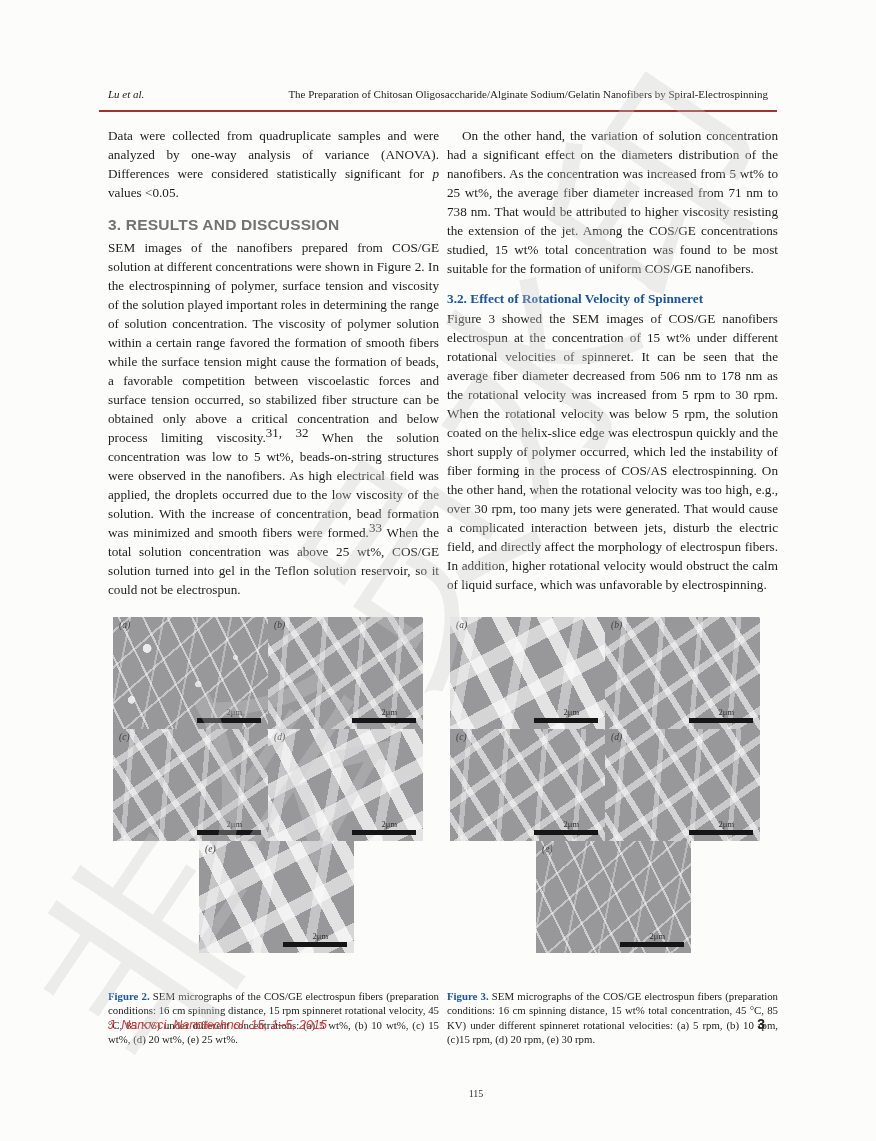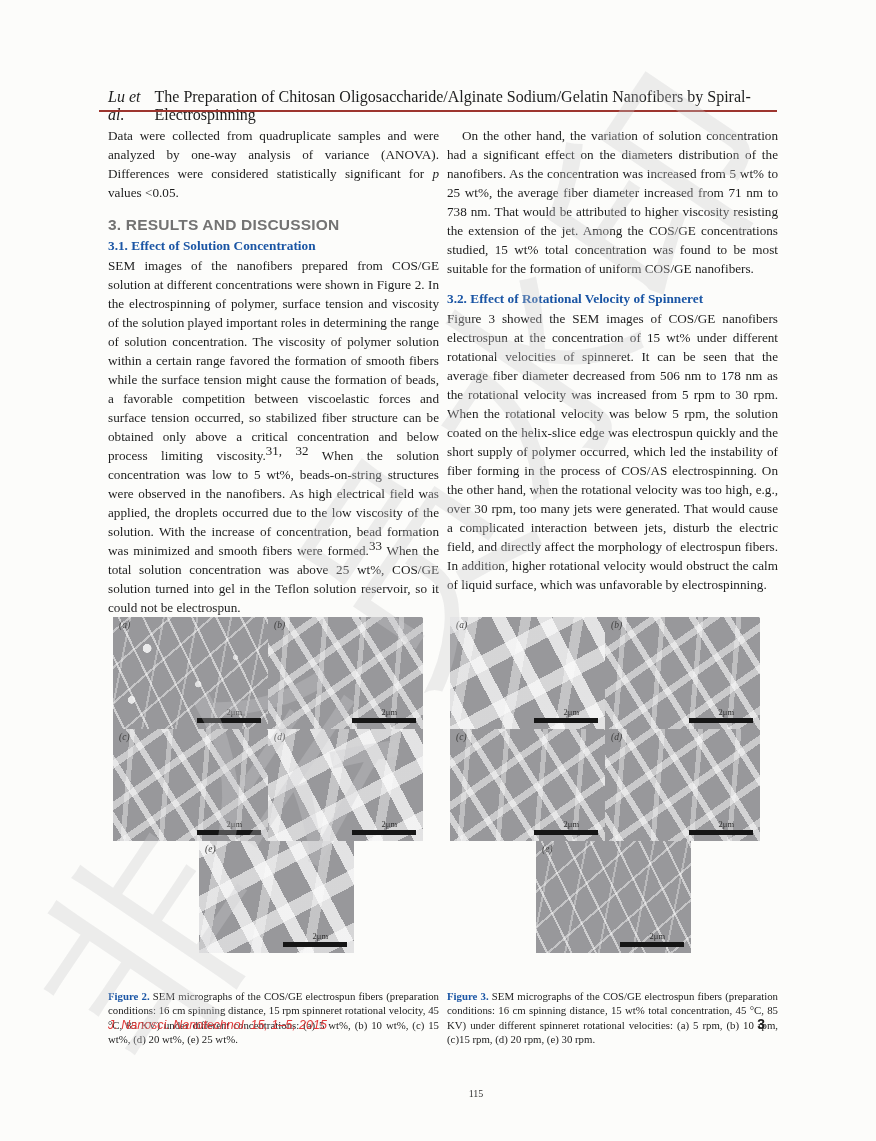--- a/index.html
+++ b/index.html
@@ -13,21 +13,21 @@
     position:absolute;left:47%;top:49%;
     transform:translate(-50%,-50%) rotate(-56deg);
     font-family:"DejaVu Sans",sans-serif;
     font-size:212px;letter-spacing:16px;white-space:nowrap;
     color:rgba(203,203,206,0.32);z-index:6;pointer-events:none;
   }
   
   .running-head{
     position:absolute;top:88px;left:108px;width:660px;
     display:flex;justify-content:space-between;align-items:center;
-    font-size:16px;z-index:2;
+    font-size:11px;z-index:2;
   }
   .running-author{font-style:italic;}
   .head-rule{position:absolute;top:110px;left:99px;width:678px;height:2px;background:#9d352e;z-index:2;}
   
   .col{position:absolute;top:126px;width:331px;z-index:2;}
   .col-left{left:108px;}
   .col-right{left:447px;}
   p.body{font-size:13.2px;line-height:19px;text-align:justify;margin:0;}
   p.indent{text-indent:15px;}
   .subhead{
@@ -114,21 +114,20 @@
   <div class="running-head">
     <span class="running-author">Lu et al.</span>
     <span class="running-title">The Preparation of Chitosan Oligosaccharide/Alginate Sodium/Gelatin Nanofibers by Spiral-Electrospinning</span>
   </div>
   <div class="head-rule"></div>
 
   <div class="col col-left">
     <p class="body"><span>Data were collected from quadruplicate samples and were analyzed by one-way analysis of variance (ANOVA). Differences were considered statistically significant for </span><i>p</i><span> values &lt;0.05.</span></p>
 
     <div class="mainhead">3. RESULTS AND DISCUSSION</div>
-    <div class="subhead">3.1. Effect of Solution Concentration</div>
     <p class="body"><span>SEM images of the nanofibers prepared from COS/GE solution at different concentrations were shown in Figure 2. In the electrospinning of polymer, surface tension and viscosity of the solution played important roles in determining the range of solution concentration. The viscosity of polymer solution within a certain range favored the formation of smooth fibers while the surface tension might cause the formation of beads, a favorable competition between viscoelastic forces and surface tension occurred, so stabilized fiber structure can be obtained only above a critical concentration and below process limiting viscosity.</span><sup>31, 32</sup><span> When the solution concentration was low to 5 wt%, beads-on-string structures were observed in the nanofibers. As high electrical field was applied, the droplets occurred due to the low viscosity of the solution. With the increase of concentration, bead formation was minimized and smooth fibers were formed.</span><sup>33</sup><span> When the total solution concentration was above 25 wt%, COS/GE solution turned into gel in the Teflon solution reservoir, so it could not be electrospun.</span></p>
   </div>
 
   <div class="col col-right">
     <p class="body indent">On the other hand, the variation of solution concentration had a significant effect on the diameters distribution of the nanofibers. As the concentration was increased from 5 wt% to 25 wt%, the average fiber diameter increased from 71 nm to 738 nm. That would be attributed to higher viscosity resisting the extension of the jet. Among the COS/GE concentrations studied, 15 wt% total concentration was found to be most suitable for the formation of uniform COS/GE nanofibers.</p>
     <div class="subhead gap-top">3.2. Effect of Rotational Velocity of Spinneret</div>
     <p class="body">Figure 3 showed the SEM images of COS/GE nanofibers electrospun at the concentration of 15 wt% under different rotational velocities of spinneret. It can be seen that the average fiber diameter decreased from 506 nm to 178 nm as the rotational velocity was increased from 5 rpm to 30 rpm. When the rotational velocity was below 5 rpm, the solution coated on the helix-slice edge was electrospun quickly and the short supply of polymer occurred, which led the instability of fiber forming in the process of COS/AS electrospinning. On the other hand, when the rotational velocity was too high, e.g., over 30 rpm, too many jets were generated. That would cause a complicated interaction between jets, disturb the electric field, and directly affect the morphology of electrospun fibers. In addition, higher rotational velocity would obstruct the calm of liquid surface, which was unfavorable by electrospinning.</p>
   </div>
 
   <div class="figure figure-2">

